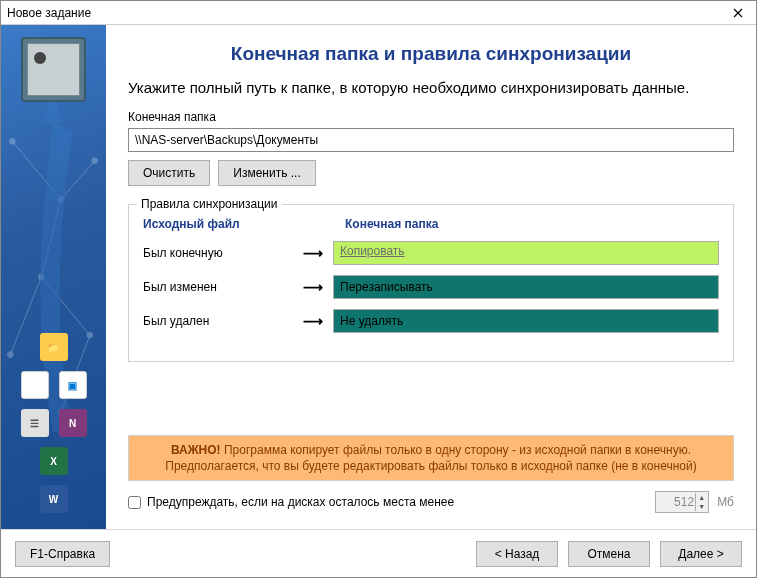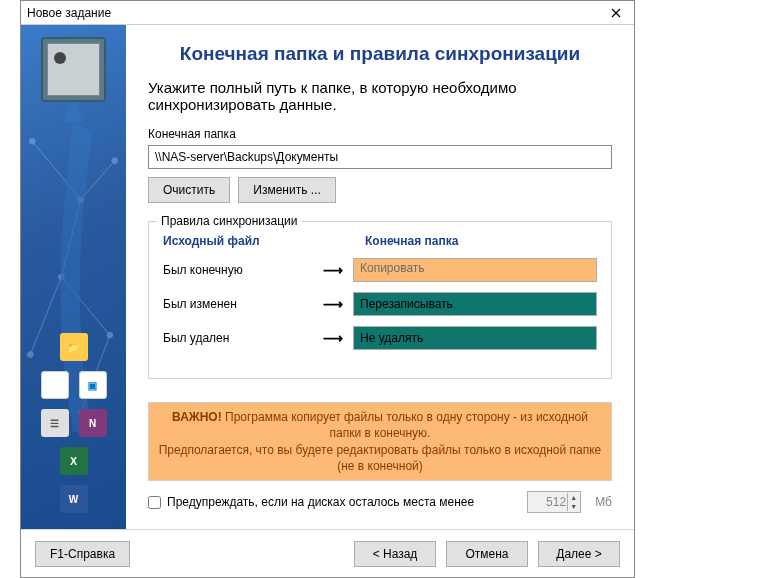--- a/index.html
+++ b/index.html
@@ -1,17 +1,17 @@
 <!DOCTYPE html>
 <html><head>
 <meta charset="utf-8">
 <style>
 * { box-sizing: border-box; margin: 0; padding: 0; font-family: "Segoe UI", Tahoma, sans-serif; font-size: 12px; }
 html, body { width: 757px; height: 578px; overflow: hidden; }
-.window { width: 615px; height: 578px; border: 1px solid #888; background: #fff; display: flex; flex-direction: column; margin-left: 20px; }
+.window { width: 757px; height: 578px; border: 1px solid #888; background: #fff; display: flex; flex-direction: column; }
 .titlebar { height: 24px; background: #fff; border-bottom: 1px solid #ccc; display: flex; align-items: center; justify-content: space-between; padding: 0 0 0 6px; }
 .titlebar-title { font-size: 12px; }
 .titlebar-close { width: 36px; height: 24px; display: flex; align-items: center; justify-content: center; cursor: pointer; }
 .body { flex: 1; display: flex; }
 .sidebar { width: 105px; background: linear-gradient(160deg, #3a7bc8 0%, #2a5a9e 40%, #1a4a8e 100%); position: relative; overflow: hidden; }
 .sidebar svg.net { position: absolute; inset: 0; width: 100%; height: 100%; opacity: 0.35; }
 .safe { position: absolute; top: 12px; left: 20px; width: 65px; height: 65px; background: #5a7a8a; border: 2px solid #3a5a6a; border-radius: 4px; }
 .safe-door { position: absolute; top: 4px; left: 4px; right: 4px; bottom: 4px; background: #c8d0d4; border: 1px solid #788890; }
 .safe-knob { position: absolute; top: 8px; left: 6px; width: 12px; height: 12px; border-radius: 50%; background: #444; }
 .sidebar-icons { position: absolute; bottom: 10px; left: 0; right: 0; display: flex; flex-direction: column-reverse; align-items: center; gap: 10px; padding-bottom: 6px; }
@@ -30,27 +30,27 @@
 .btn { height: 26px; padding: 0 14px; border: 1px solid #adadad; background: #e1e1e1; cursor: pointer; font-size: 12px; }
 .fieldset { border: 1px solid #d0d0d0; margin-top: 18px; padding: 12px 14px 18px 14px; position: relative; }
 .fieldset-legend { position: absolute; top: -8px; left: 8px; background: #fff; padding: 0 4px; font-size: 12px; }
 .rule-header { display: flex; margin-bottom: 10px; }
 .col1 { width: 150px; color: #1f3f8f; font-weight: 600; }
 .col3h { color: #1f3f8f; font-weight: 600; margin-left: 52px; }
 .rule-row { display: flex; align-items: center; margin-bottom: 10px; }
 .r-label { width: 150px; }
 .arrow { width: 40px; text-align: center; font-size: 14px; font-weight: bold; }
 .r-select { flex: 1; height: 24px; border: 1px solid #adadad; background: #e1e1e1; padding: 2px 6px; font-size: 12px; }
-.r-select.disabled { color: #6d6d6d; background: #fdba74; }
+.r-select.disabled { color: #6d6d6d; background: #bef264; text-decoration: underline; }
 .r-select.active { background: #0f766e; }
 select.r-select { appearance: none; -webkit-appearance: none; background-image: linear-gradient(45deg, transparent 50%, #555 50%), linear-gradient(135deg, #555 50%, transparent 50%); background-position: calc(100% - 14px) 10px, calc(100% - 10px) 10px; background-size: 4px 4px, 4px 4px; background-repeat: no-repeat; }
 .warn-box { margin-top: auto; margin-bottom: 6px; border: 1px solid #d0d0d0; background: #fdba74; color: #8b3a00; text-align: center; padding: 6px 8px; font-size: 12px; line-height: 1.35; }
 .warn-strong { font-weight: 600; }
 .check-row { display: flex; align-items: center; gap: 6px; padding: 4px 0 6px 0; }
-.check-row .mb { margin-left: auto; display: flex; align-items: center; gap: 14px; color: #888; }
+.check-row .mb { margin-left: auto; display: flex; align-items: center; gap: 8px; color: #888; }
 .spinner { width: 54px; height: 22px; border:1px solid #adadad; background:#f0f0f0; display:flex; align-items:center; justify-content:flex-end; padding-right:14px; position:relative; color:#888;}
 .spinner-btns{position:absolute; right:1px; top:1px; bottom:1px; width:12px; display:flex; flex-direction:column;}
 .spinner-btns div{flex:1; border-left:1px solid #adadad; display:flex; align-items:center; justify-content:center; font-size:7px; color:#555;}
 .footer { border-top: 1px solid #d8d8d8; height: 48px; display: flex; align-items: center; padding: 0 14px; gap: 10px; }
 .footer .spacer { flex: 1; }
 .footer .btn { min-width: 82px; }
 </style>
 </head>
 <body>
 

